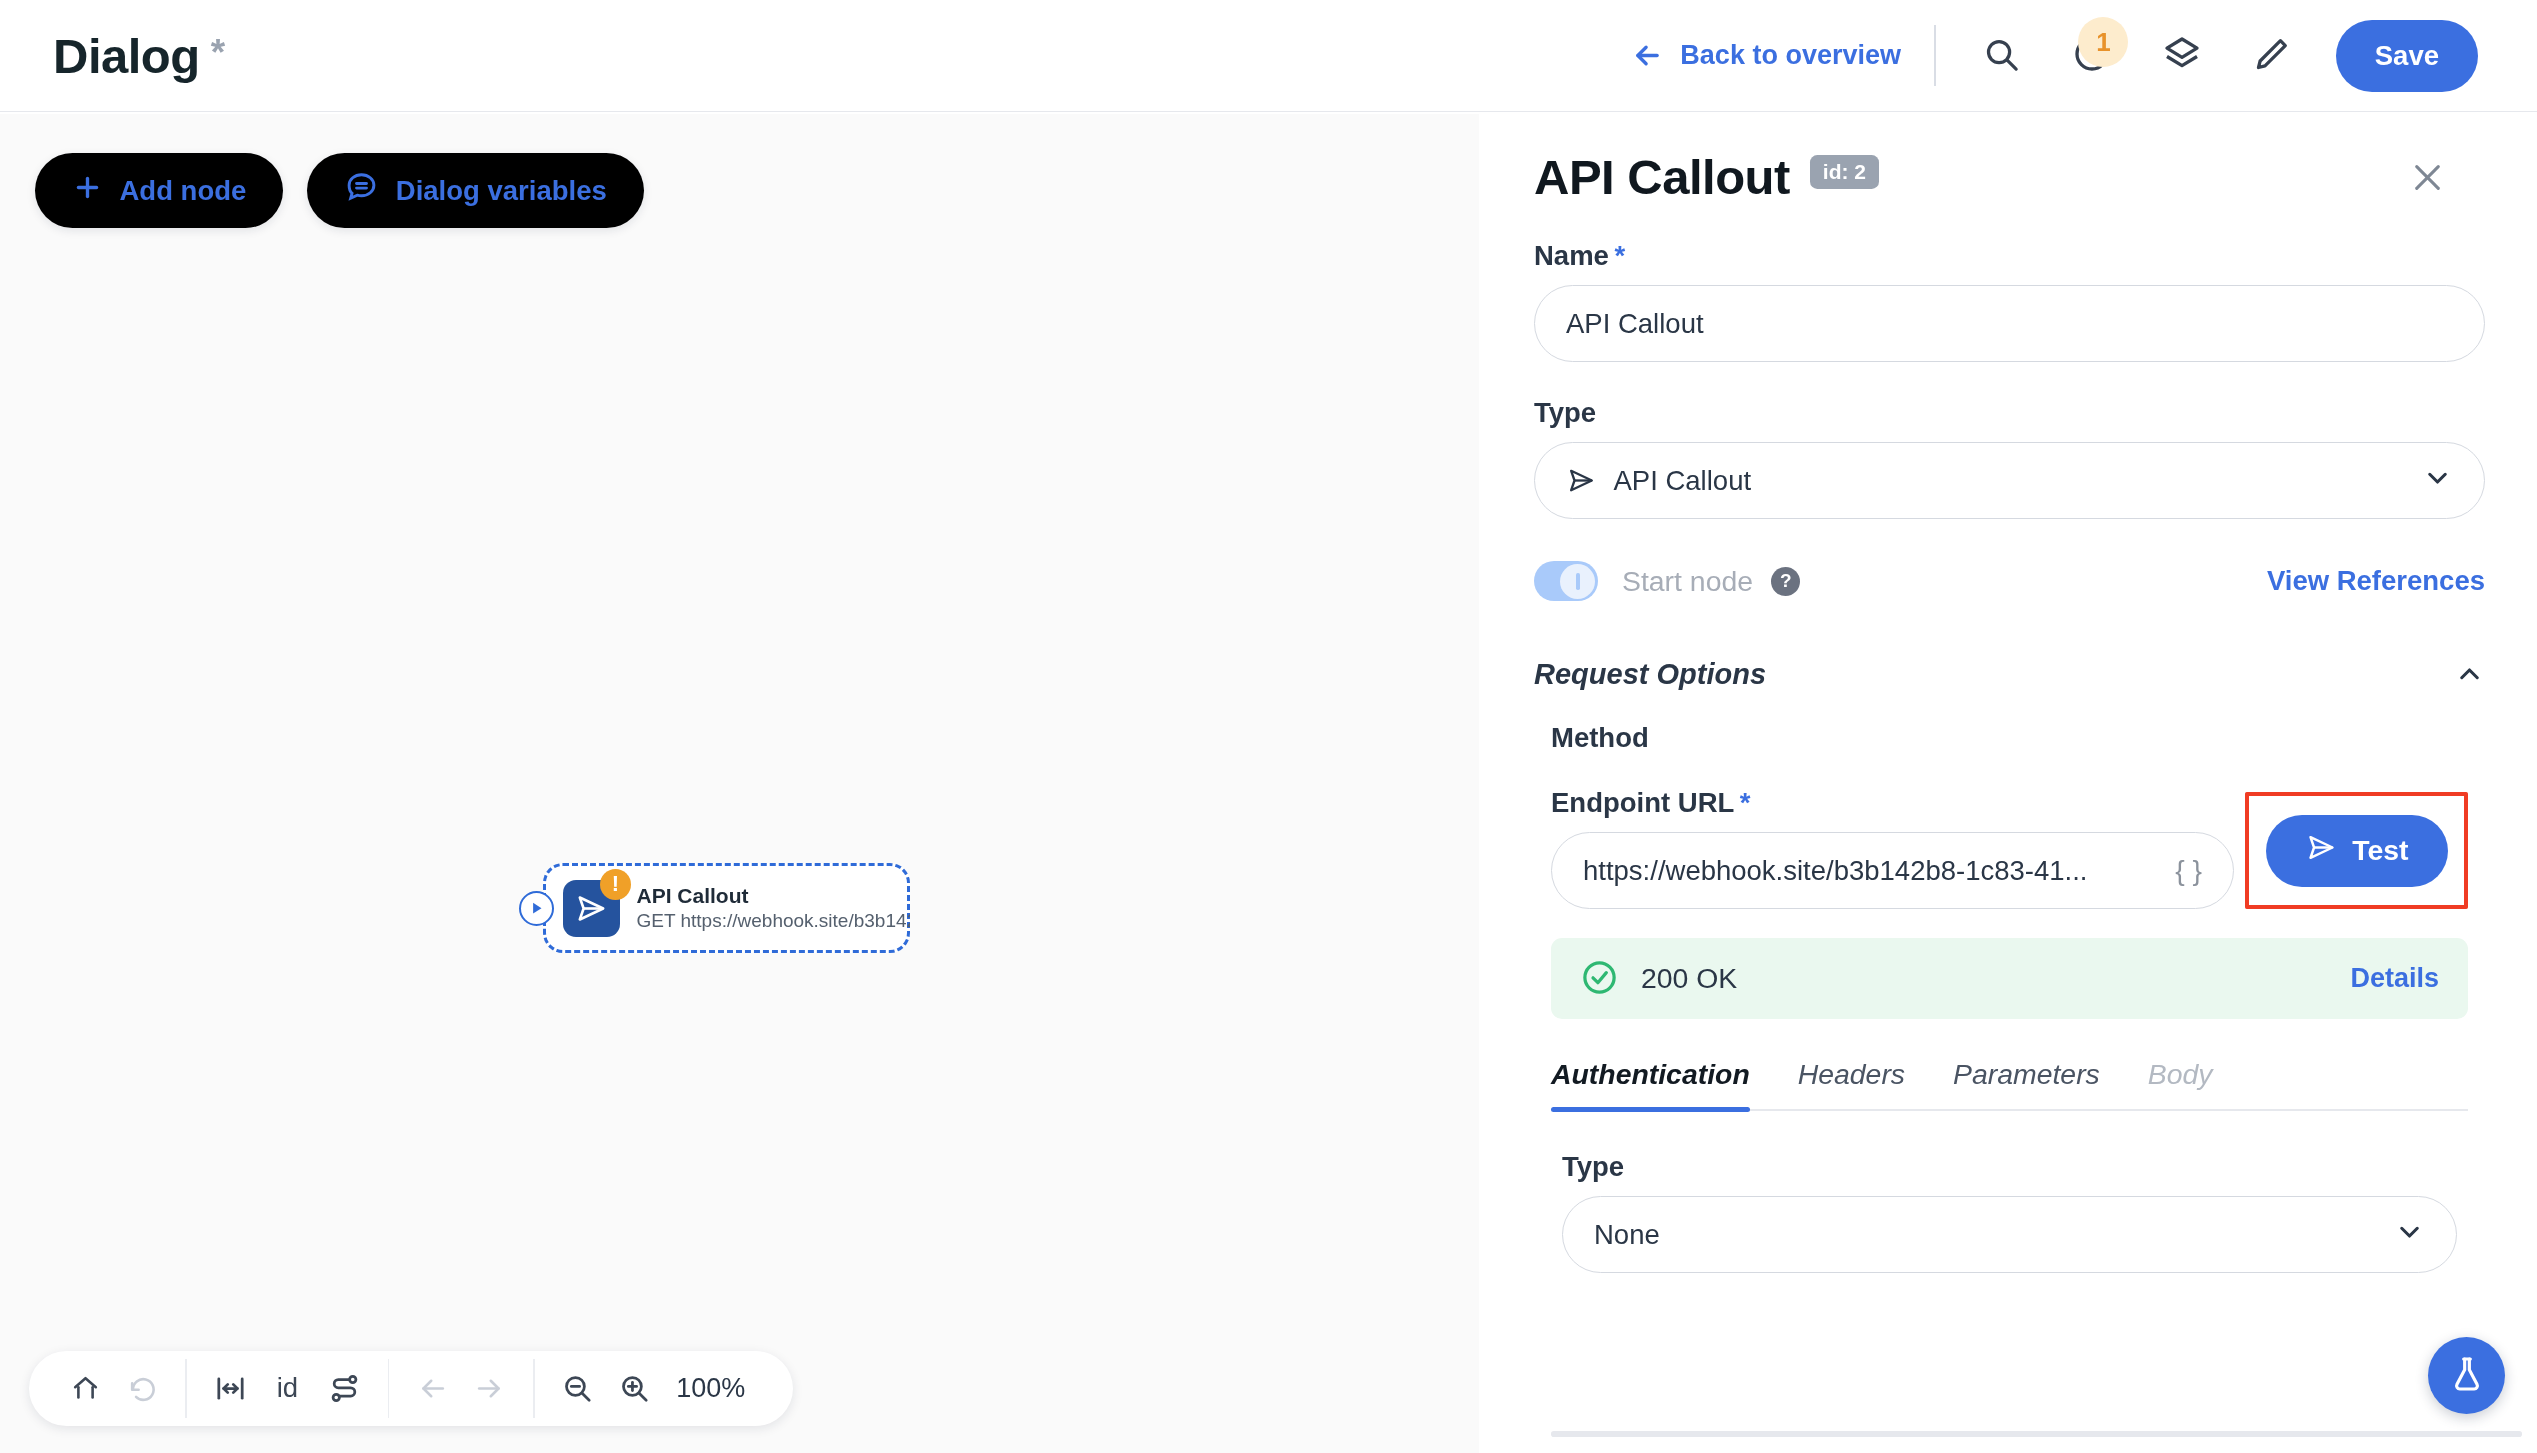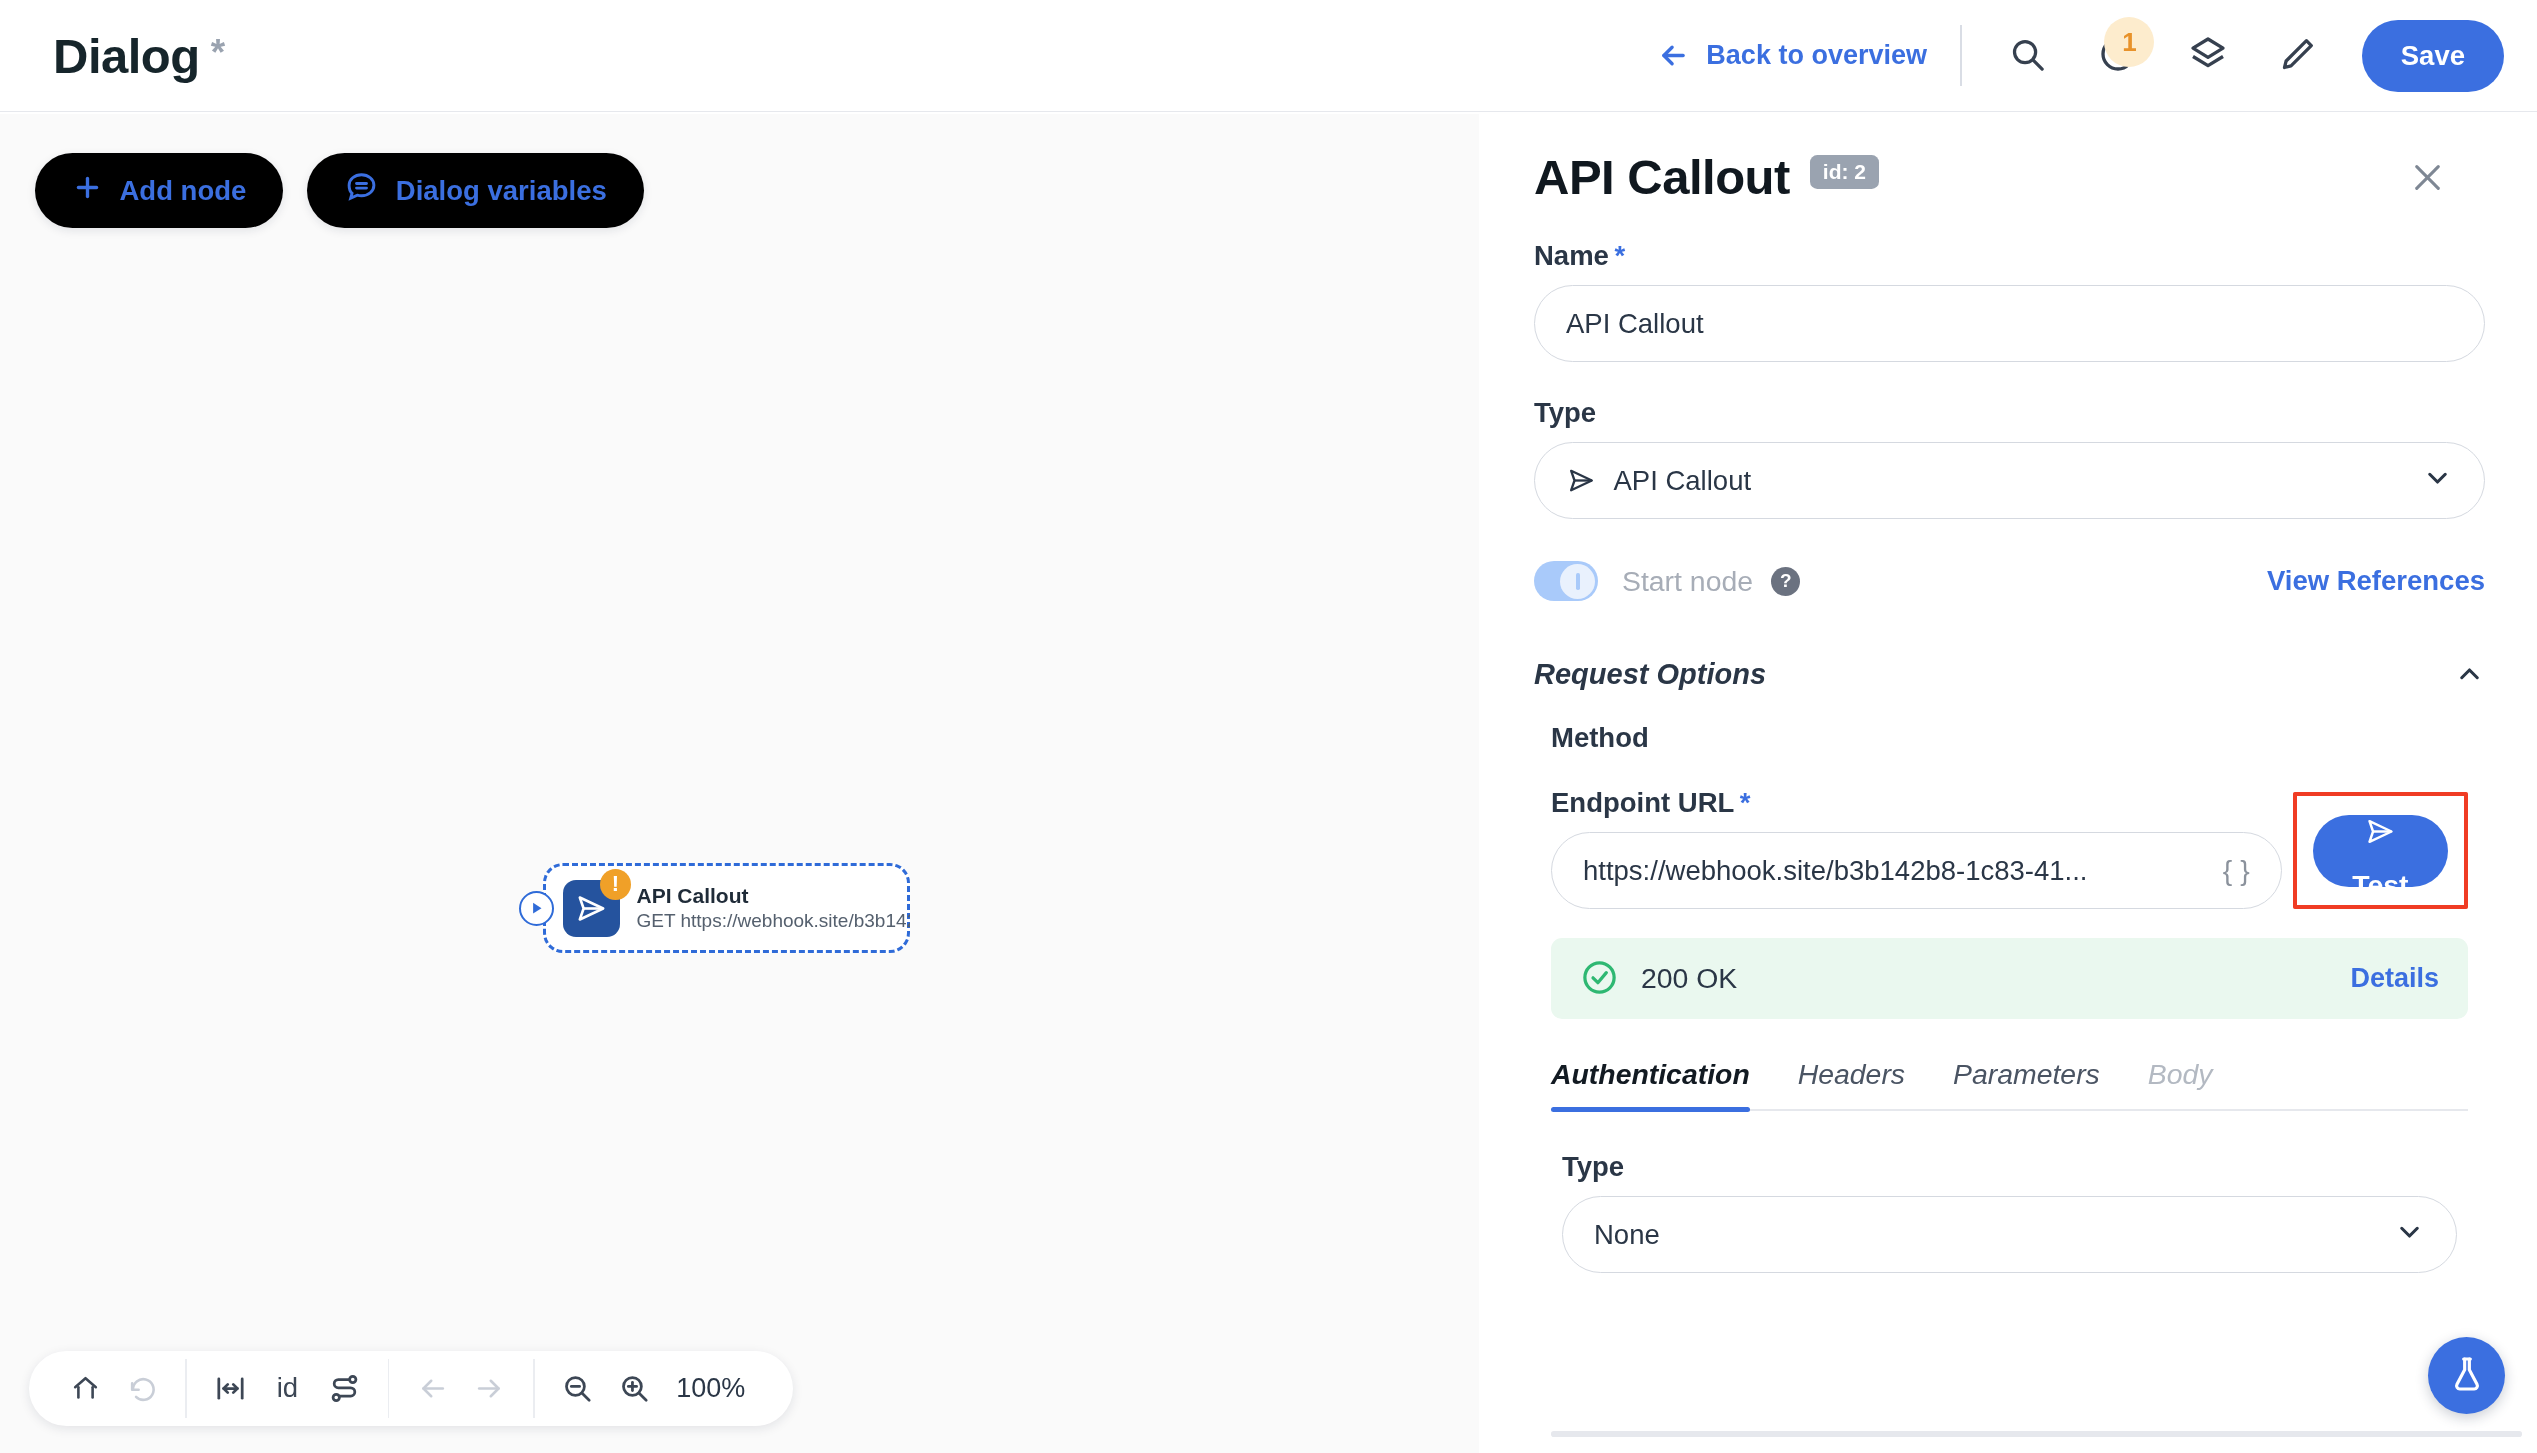--- a/index.html
+++ b/index.html
@@ -21,21 +21,21 @@
   .app-title {
     margin-left: 53px;
     font-size: 49px; font-weight: 700; color: #16252b; letter-spacing: -0.5px;
   }
   .title-asterisk {
     margin-left: 11px; font-size: 37px; color: #9aa3b0; font-weight: 700;
     position: relative; top: -7.3px;
   }
   .topbar-right {
     margin-left: auto; display: flex; align-items: center; height: 100%;
-    padding-right: 34px;
+    padding-right: 60px;
   }
   .back-link {
     display: flex; align-items: center; gap: 16.5px;
     color: #3b6fe0; font-size: 27px; font-weight: 700;
     cursor: pointer; margin-right: 33px;
   }
   .back-arrow { display:flex; }
   .vdivider { width: 1.8px; height: 61px; background: #d9dde5; margin: 0 33px 0 0; }
   .icon-btn {
     width: 66px; height: 66px; display: flex; align-items: center; justify-content: center;
@@ -208,21 +208,20 @@
   .test-highlight {
     border: 4.6px solid #f03c24; margin-left: 11px;
     padding: 18.3px 16.5px; border-radius: 1.8px; flex: 0 0 auto;
   }
   .test-btn {
     display: flex; align-items: center; gap: 14.7px;
     background: #3b6fe0; color: #fff; border: none;
     border-radius: 40px; height: 72px; padding: 0 39px;
     font-size: 28.4px; font-weight: 700; cursor: pointer;
     font-family: "Liberation Sans", sans-serif;
-    flex-direction: column;
   }
 
   .status-bar {
     margin: 29px 70px 0 70px;
     background: #eaf8ef; border-radius: 11px;
     height: 81px; display: flex; align-items: center; padding: 0 29px;
   }
   .status-text { margin-left: 22px; font-size: 28.4px; color: #2a3646; }
   .status-link { margin-left: auto; color: #3b6fe0; font-size: 27px; font-weight: 700; cursor: pointer; }
 

